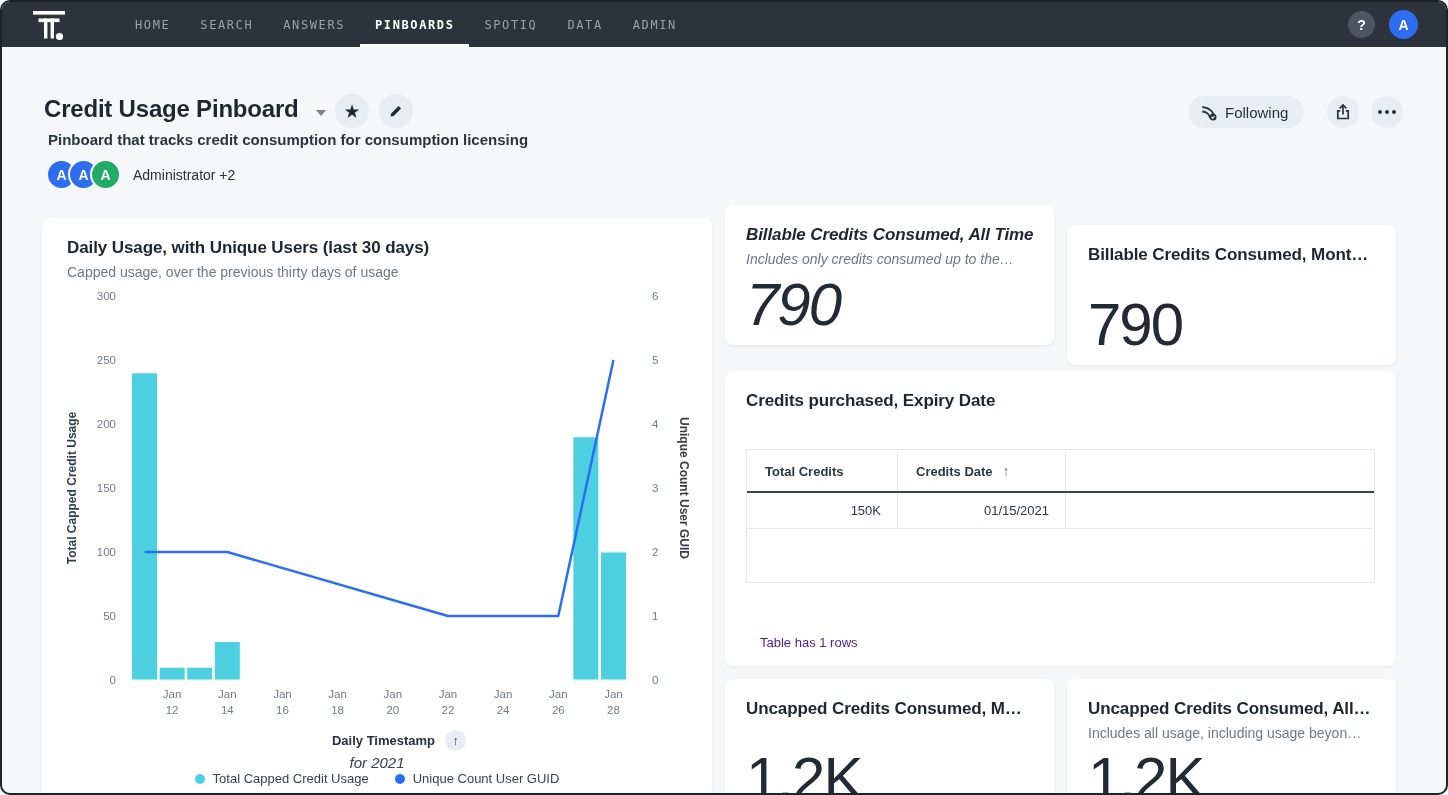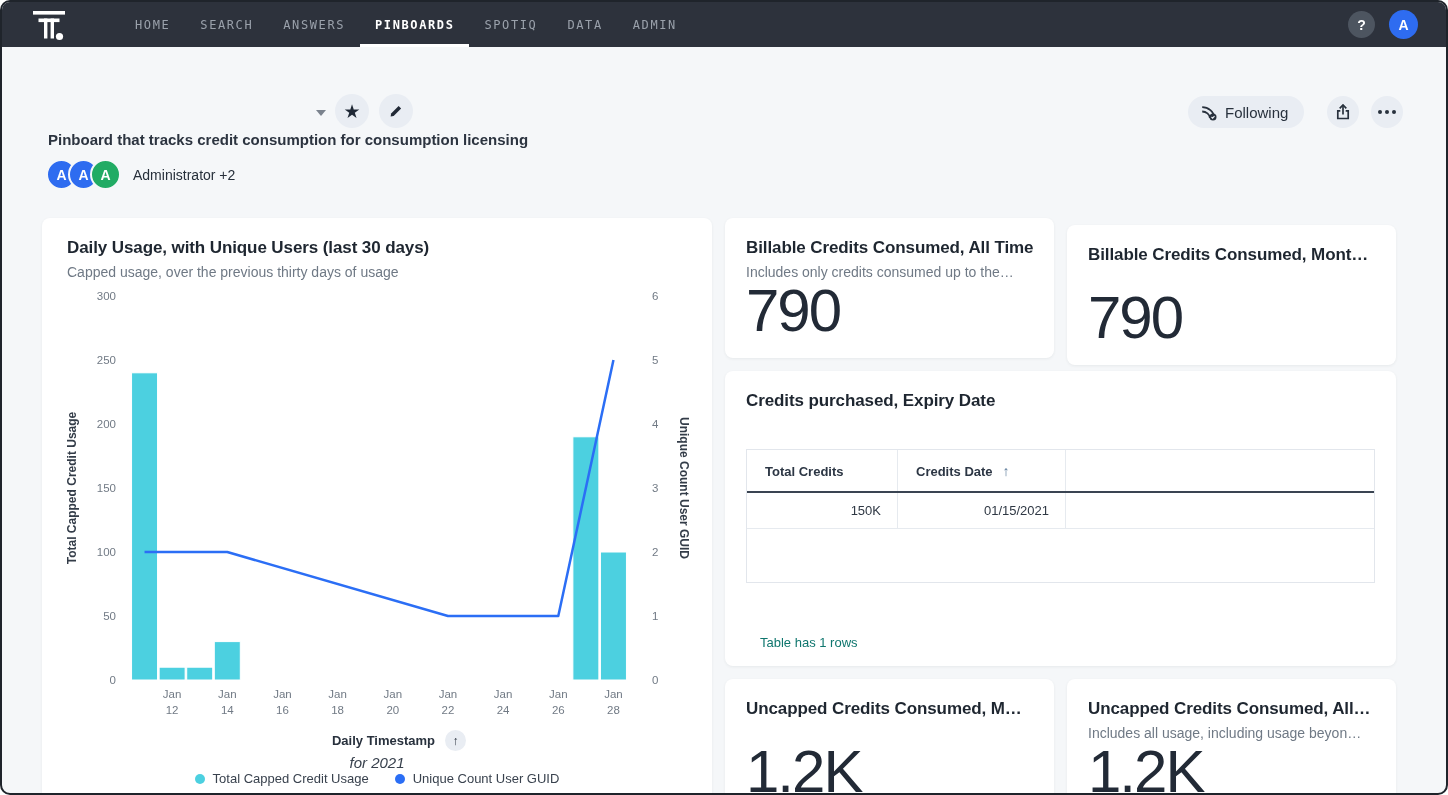--- a/index.html
+++ b/index.html
@@ -45,25 +45,25 @@
   .share-btn { left:1325px; }
   .more-btn { left:1369px; display:flex; gap:3px; }
   .more-btn i { width:4px; height:4px; border-radius:50%; background:#28313d; }
   
   .card { position:absolute; background:#ffffff; border-radius:8px; box-shadow:0 1px 3px rgba(40,50,60,0.07); }
   .card-title { font-size:17px; font-weight:bold; color:#1e2630; letter-spacing:-0.1px; cursor:pointer;
                 white-space:nowrap; overflow:hidden; }
   .card-subtitle { font-size:14px; color:#6f7985; margin-top:6px; min-height:17px;
                    white-space:nowrap; overflow:hidden; }
   .chart-card { left:40px; top:171px; width:670px; height:640px; padding:20px 25px; }
-  .kpi-a { left:723px; top:171px; width:329px; height:140px; padding:20px 21px; }
+  .kpi-a { left:723px; top:158px; width:329px; height:140px; padding:20px 21px;font-style:italic; }
   .kpi-b { left:1065px; top:178px; width:329px; height:140px; padding:20px 21px; }
   .kpi-c { left:723px; top:632px; width:329px; height:175px; padding:20px 21px; }
   .kpi-d { left:1065px; top:632px; width:329px; height:175px; padding:20px 21px; }
-  .kpi-value { font-size:60px; font-weight:500; color:#222a36; letter-spacing:-2px; line-height:1; }
+  .kpi-value { font-size:60px; font-weight:500; color:#222a36; letter-spacing:-2px; line-height:1; margin-top:7px; }
   
   .chart-svg-wrap { position:absolute; left:18px; top:62px; width:632px; height:438px; }
   .x-axis-label { position:absolute; left:0; top:512px; width:100%; display:flex; align-items:center; justify-content:center; gap:10px; }
   .x-axis-label b { font-size:13px; color:#28313d;margin-left:44px; }
   .axis-sort-btn { width:21px; height:21px; border-radius:50%; background:#e9edf3; color:#28313d; font-size:12px;
                    display:flex; align-items:center; justify-content:center; cursor:pointer; }
   .x-axis-sub { position:absolute; left:0; top:536px; width:100%; text-align:center; font-style:italic; font-size:15px; color:#39424e; }
   .legend { position:absolute; left:0; top:553px; width:100%; display:flex; justify-content:center; gap:26px; }
   .legend-item { display:flex; align-items:center; gap:8px; font-size:13px; color:#39424e; cursor:pointer; }
   .legend-dot { width:10px; height:10px; border-radius:50%; }
@@ -74,21 +74,21 @@
   .t-cell { font-size:13px; color:#2f3844; }
   .t-c1 { width:151px; } .t-c2 { width:168px; } .t-c3 { flex:1; }
   .t-head { border-bottom:2px solid #3a4452; }
   .t-head .t-cell { padding:13px 0 12px 18px; font-weight:bold; color:#2c3644; display:flex; align-items:center; cursor:pointer; }
   .t-head .t-c1, .t-head .t-c2 { border-right:1px solid #e6eaef; }
   .t-data { border-bottom:1px solid #e6eaef; }
   .t-data .t-cell { padding:10px 16px 10px 0; text-align:right; }
   .t-data .t-c1, .t-data .t-c2 { border-right:1px solid #e6eaef; }
   .t-filler { height:53px; }
   .sort-arrow { margin-left:10px; color:#5b7a9a; font-size:14px; }
-  .table-footer { position:absolute; left:35px; bottom:16px; font-size:13px; color:#0f766e; }
+  .table-footer { position:absolute; left:35px; bottom:16px; font-size:13px; color:#4c1d95; }
 </style>
 </head>
 <body>
 
 <div class="window">
 
   <div class="topnav">
     <div class="logo">
       <svg width="36" height="32" viewBox="0 0 36 32">
         <rect x="1" y="2" width="32" height="3.6" fill="#fff"></rect>
@@ -108,20 +108,21 @@
       <div class="nav-item">ADMIN</div>
     </div>
     <div class="nav-right">
       <div class="help-btn">?</div>
       <div class="nav-avatar">A</div>
     </div>
   </div>
 
   <div class="content">
 
+    <div class="page-title">Credit Usage Pinboard</div>
     <div class="title-caret"></div>
     <div class="round-btn star-btn">★</div>
     <div class="round-btn edit-btn">
       <svg width="16" height="16" viewBox="0 0 16 16">
         <path d="M10.6 2.9 L13.1 5.4 L5.6 12.9 L2.6 13.4 L3.1 10.4 Z" fill="#212936"></path>
       </svg>
     </div>
     <div class="page-subtitle">Pinboard that tracks credit consumption for consumption licensing</div>
 
     <div class="authors">

